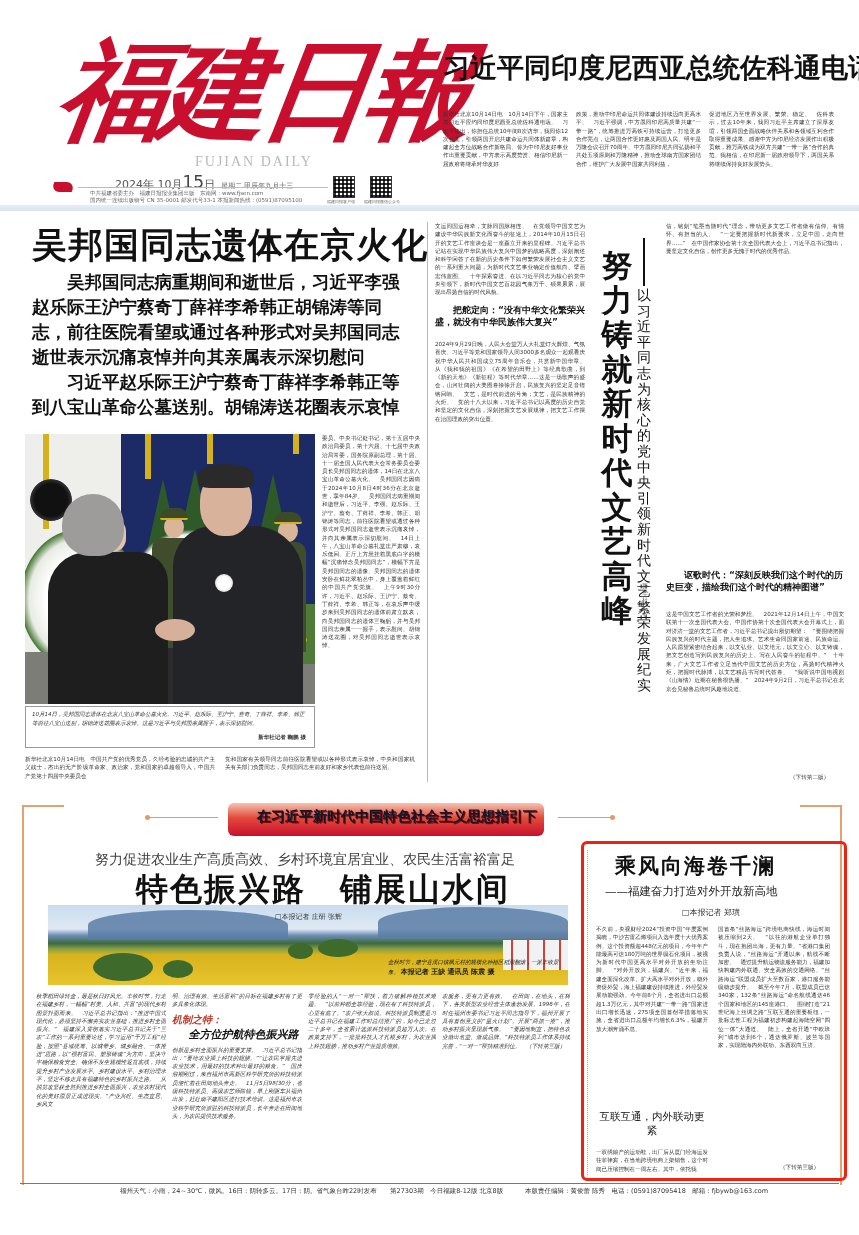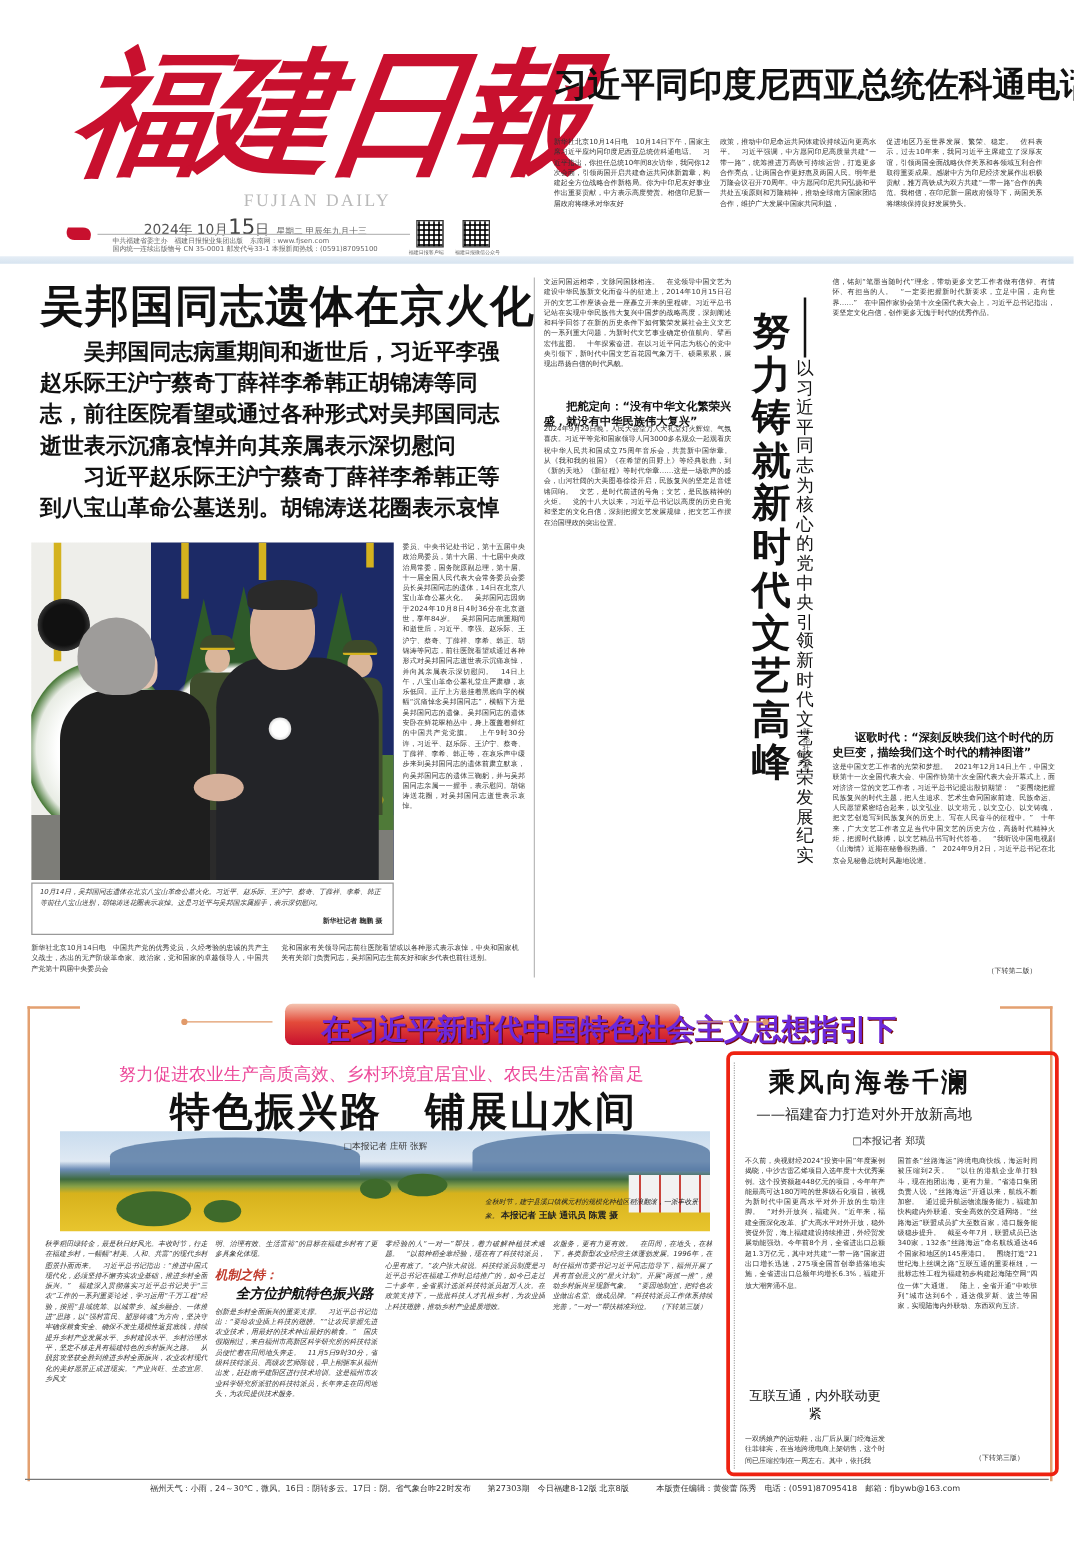--- a/index.html
+++ b/index.html
@@ -67,33 +67,33 @@
   .photo-caption { left: 25px; top: 706px; width: 290px; height: 42px; border: 1px solid #999; padding: 3px 6px; font-size: 5.5px; line-height: 9px; color: #333; font-style: italic; }
   .photo-caption .credit { position: absolute; right: 8px; bottom: 5px; font-style: normal; font-weight: bold; }
 
   .main-col { top: 434px; }
 
   
   .vert-title { left: 600px; top: 248px; width: 34px; font-size: 31px; font-weight: bold; color: #111; line-height: 34.5px; text-align: center; }
   .vert-sub { left: 636px; top: 238px; width: 16px; font-size: 14px; color: #111; line-height: 15.6px; text-align: center; }
   .vert-sub .dash { display: block; width: 2px; height: 48px; background: #111; margin: 0 auto 2px; }
   .xinhua-credit { left: 642px; top: 582px; width: 10px; font-size: 6px; line-height: 7px; color: #444; }
-  .sect-h { font-size: 9px; font-weight: bold; color: #111; line-height: 12px; text-indent: 2em; margin: 20px 0 2px; }
+  .sect-h { font-size: 9px; font-weight: bold; color: #111; line-height: 12px; text-indent: 2em; margin: 4px 0 2px; }
 
   
   .banner-line-l { left: 148px; top: 817px; width: 70px; height: 1px; background: #e19a6a; }
   .banner-dot { width: 5px; height: 5px; border-radius: 50%; background: #e19a6a; }
   .banner { left: 228px; top: 803px; width: 316px; height: 33px; border-radius: 6px;
     background: linear-gradient(180deg, #f4c4b0 0%, #e34a3a 45%, #c8102e 100%); }
-  .banner-text { left: 257px; top: 808px; font-size: 23px; font-weight: bold; color: #6d28d9; text-shadow: 1px 1px 0 #7a0a0a; white-space: nowrap; letter-spacing: 0px; }
+  .banner-text { left: 257px; top: 808px; font-size: 14px; font-weight: bold; color: #0f172a; text-shadow: 1px 1px 0 #7a0a0a; white-space: nowrap; letter-spacing: 0px; }
   .banner-line-r { left: 558px; top: 817px; width: 55px; height: 1px; background: #e19a6a; }
   .frame-orange { border-color: #e3a070; border-style: solid; }
 
   
-  .rural-kicker { left: 95px; top: 851px; font-family: "DejaVu Serif", serif; font-size: 14px; color: #ec4899; white-space: nowrap; }
+  .rural-kicker { left: 95px; top: 851px; font-family: "DejaVu Serif", serif; font-size: 14px; color: #404040; white-space: nowrap; }
   .rural-title { left: 136px; top: 868px; font-family: "DejaVu Serif", serif; font-size: 32px; font-weight: bold; color: #111; white-space: nowrap; letter-spacing: 2px; }
   .rural-photo { left: 48px; top: 905px; width: 520px; height: 80px; overflow: hidden;
     background: linear-gradient(180deg, #c9dcee 0%, #dfe9f3 30%, #6d8db7 38%, #3e6a3f 48%, #86a047 55%, #d7b21c 62%, #e8c52e 100%); }
   .rural-photo .mount { height: 30px; background: #5b7da6; border-radius: 50% 50% 0 0; opacity: .85; }
   .rural-photo .bush { border-radius: 50%; background: #3e6a2b; }
   .rural-photo .houses { left: 455px; top: 35px; width: 65px; height: 30px; background: repeating-linear-gradient(90deg, #f2f2f2 0 8px, #c9443c 8px 10px, #f2f2f2 10px 16px); }
   .byline-rural { left: 275px; top: 912px; font-size: 7px; color: #333; }
   .rural-photo-caption { left: 388px; top: 957px; width: 180px; font-size: 5.5px; line-height: 10px; color: #222; font-style: italic; }
   .rural-photo-caption b { font-style: normal; font-size: 7px; }
   .rural-col { top: 992px; width: 130px; font-style: italic; }

